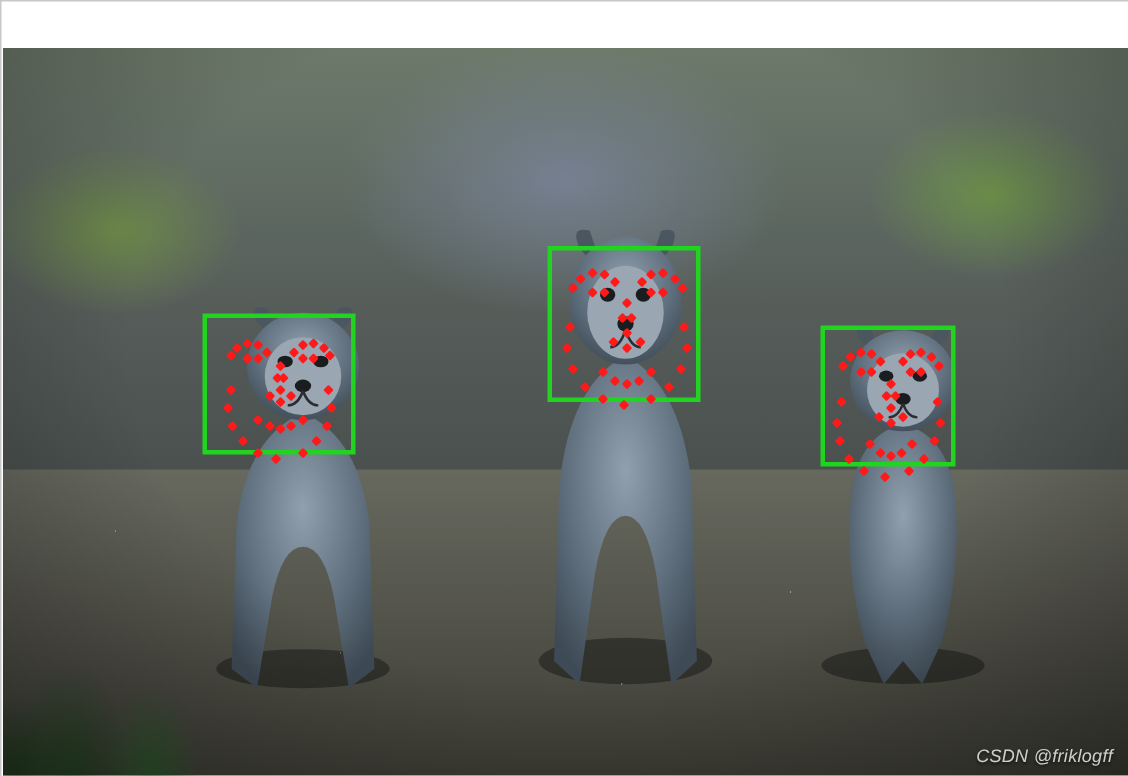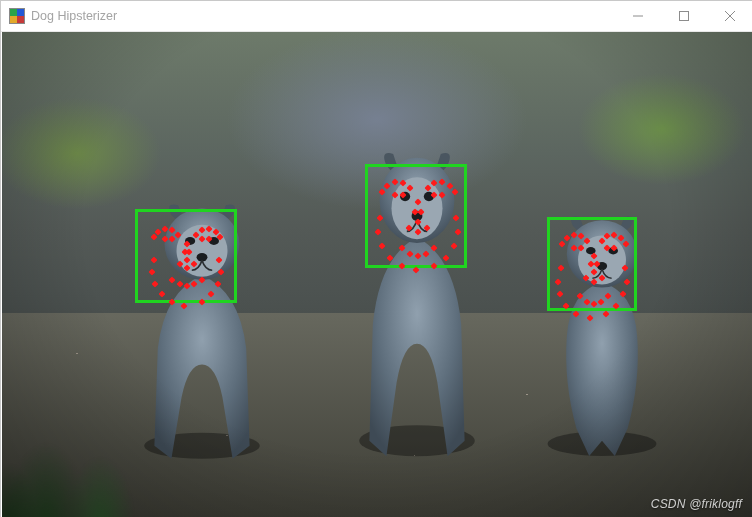--- a/index.html
+++ b/index.html
@@ -137,41 +137,20 @@
     font-size: 12px;
     font-style: italic;
     text-shadow: 0 1px 2px rgba(0,0,0,.6);
     letter-spacing: .2px;
   }
 </style>
 </head>
 <body>
 
 <div class="window">
-  <div class="titlebar">
-    <span class="app-icon"></span>
-    <span class="title">Dog Hipsterizer</span>
-    <div class="controls">
-      <div class="ctrl">
-        <svg width="10" height="10" viewBox="0 0 10 10">
-            <path d="M0 5 H10" stroke="currentColor" stroke-width="1"></path>
-          </svg>
-      </div>
-      <div class="ctrl">
-        <svg width="10" height="10" viewBox="0 0 10 10">
-            <rect x="0.5" y="0.5" width="9" height="9" fill="none" stroke="currentColor" stroke-width="1"></rect>
-          </svg>
-      </div>
-      <div class="ctrl close">
-        <svg width="10" height="10" viewBox="0 0 10 10">
-            <path d="M0 0 L10 10 M10 0 L0 10" stroke="currentColor" stroke-width="1"></path>
-          </svg>
-      </div>
-    </div>
-  </div>
 
   <div class="client">
     <div class="scene"></div>
     <div class="ground"></div>
     <div class="grass-left"></div>
 
     <div id="dogs-layer">
         <div class="dog" style="left: 115px; top: 170px; width: 170px; height: 260px;">
           <svg width="170" height="260" viewBox="0 0 100 160" preserveAspectRatio="none">
             <defs>

